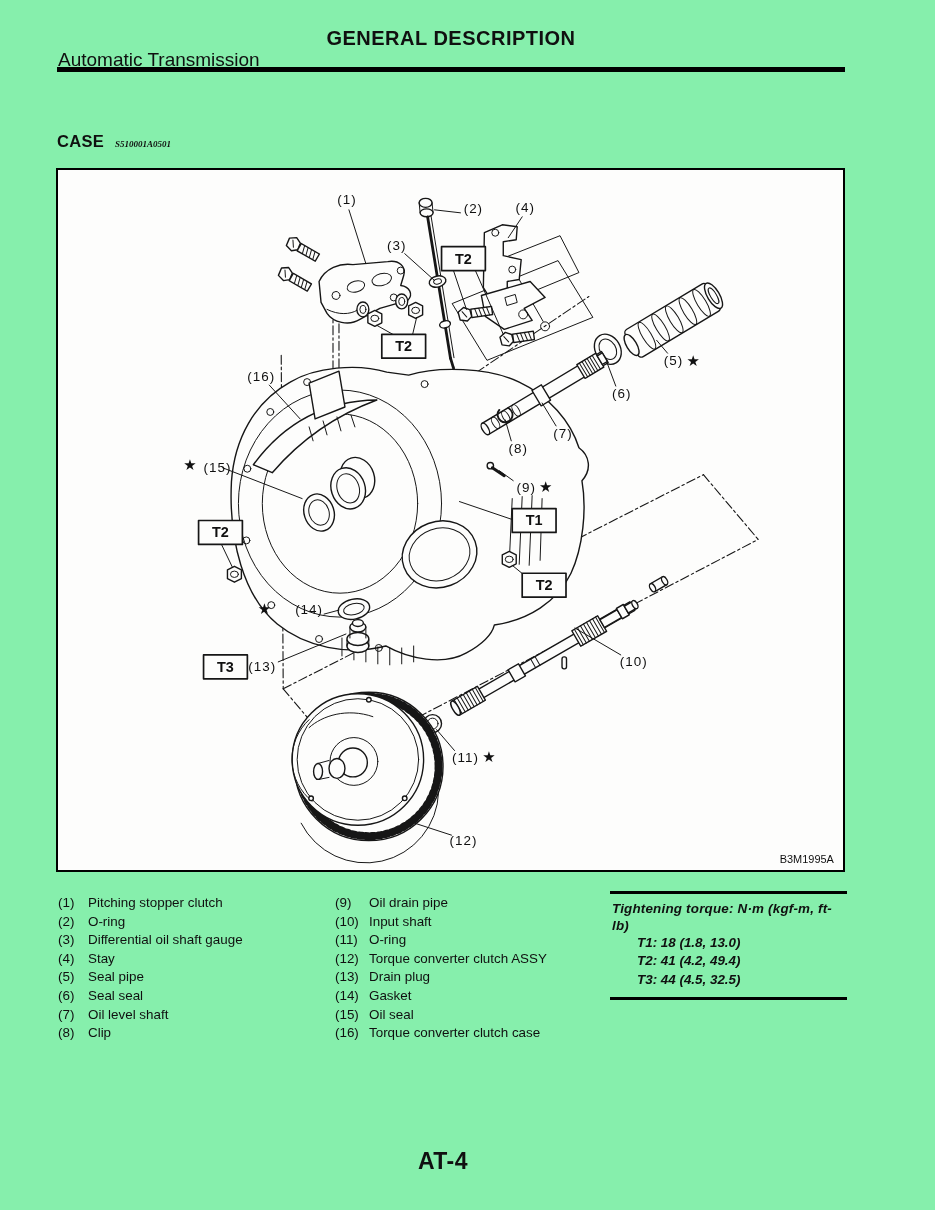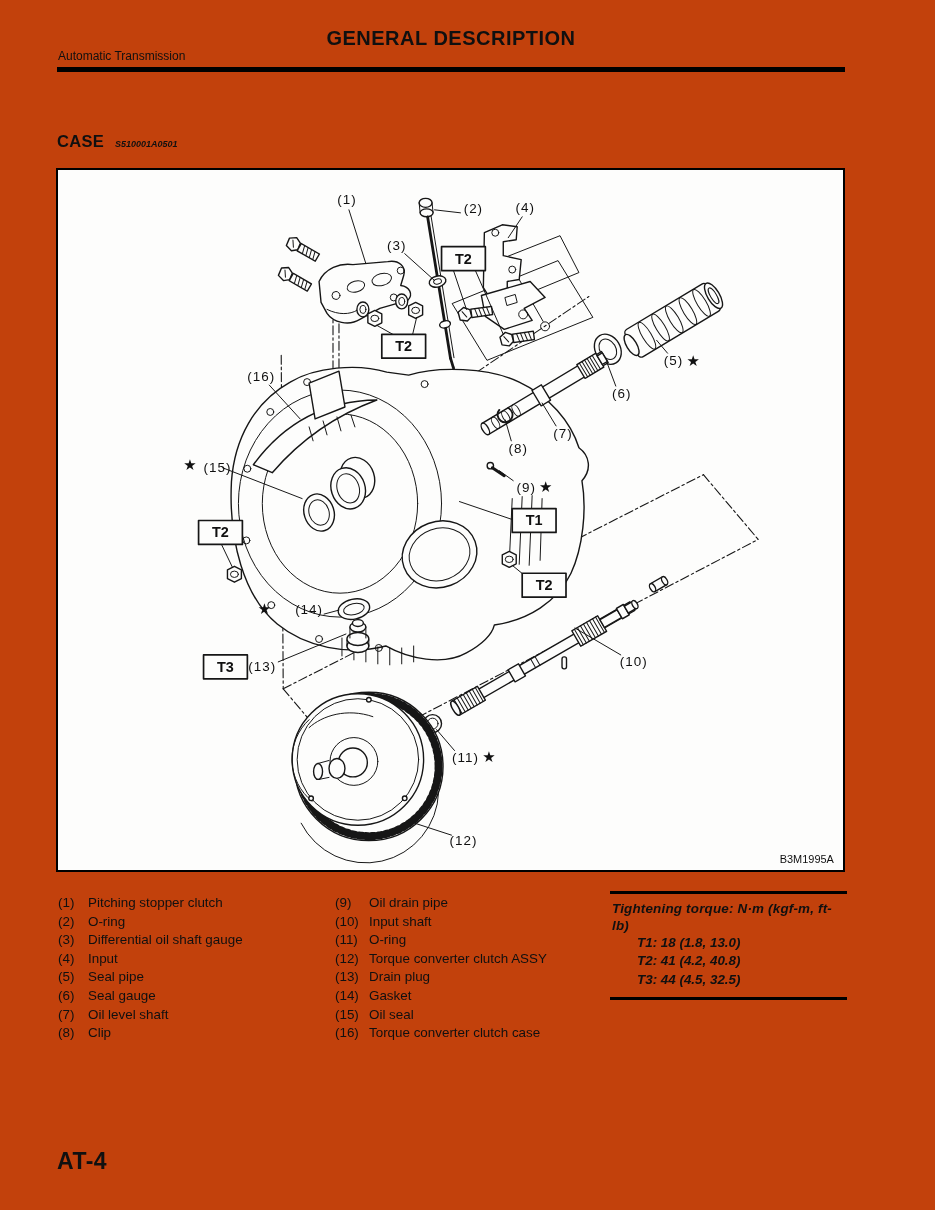--- a/index.html
+++ b/index.html
@@ -1,41 +1,41 @@
 <!DOCTYPE html>
 <html><head>
 <meta charset="utf-8">
 <style>
   html,body{margin:0;padding:0;background:#e8e8e8;}
-  .page{position:relative;width:935px;height:1210px;background:#c2410c;color:#101010;
+  .page{position:relative;width:935px;height:1210px;background:#86efac;color:#101010;
         font-family:"Liberation Sans",sans-serif;overflow:hidden;}
   .hdr-title{position:absolute;top:27px;left:57px;width:788px;text-align:center;
              font-size:20px;font-weight:bold;letter-spacing:.5px;}
-  .hdr-left{position:absolute;top:49px;left:58px;font-size:12px;}
+  .hdr-left{position:absolute;top:49px;left:58px;font-size:19px;}
   .hdr-rule{position:absolute;top:67px;left:57px;width:788px;height:5px;background:#000;}
   .b-head{position:absolute;top:79px;left:57px;margin:0;font-size:21px;font-weight:bold;letter-spacing:.5px;}
   .code{font-size:9px;font-style:italic;font-weight:bold;letter-spacing:0;margin-left:11px;}
   .sub-head{position:absolute;top:110px;left:57px;margin:0;width:440px;
             font-size:16.5px;font-weight:bold;line-height:21px;letter-spacing:.3px;}
-  .sub-head .code{}
+  .sub-head .code{font-family:Liberation Serif, serif;}
   .figure{position:absolute;top:168px;left:56px;width:789px;height:704px;
           border:2px solid #000;box-sizing:border-box;background:#fdfdfc;}
   .plist{position:absolute;top:894px;font-size:13.4px;line-height:18.6px;}
   .plist.c1{left:58px;width:270px;}
   .plist.c2{left:335px;width:270px;}
   .prow{display:flex;}
   .pnum{flex:none;}
   .c1 .pnum{width:30px;}
   .c2 .pnum{width:34px;}
   .tq{position:absolute;left:610px;top:891px;width:237px;box-sizing:border-box;
       border-top:3.5px solid #000;border-bottom:3.5px solid #000;
       padding:6px 2px 8px 2px;font-style:italic;font-weight:bold;font-size:13.4px;}
   .tq-title{line-height:17px;letter-spacing:.2px;}
   .tq-item{margin-left:25px;line-height:18.4px;}
-  .footer{position:absolute;top:1148px;left:57px;width:772px;
+  .footer{position:absolute;top:1148px;left:57px;width:772px;text-align:center;
           font-size:23px;font-weight:bold;letter-spacing:.5px;}
   
   svg .o{fill:none;stroke:#161616;stroke-width:1.4;}
   svg .f{fill:#fdfdfc;stroke:#161616;stroke-width:1.4;}
   svg .t{fill:none;stroke:#161616;stroke-width:1;}
   svg .dd{fill:none;stroke:#161616;stroke-width:1.1;stroke-dasharray:9 3 2.5 3;}
   svg .ld{fill:none;stroke:#161616;stroke-width:1;}
   svg .rod{fill:none;stroke:#161616;stroke-width:2.8;}
   svg .teeth{fill:none;stroke:#161616;stroke-width:8;stroke-dasharray:2.5 4;}
   svg *{stroke-linecap:round;stroke-linejoin:round;}
@@ -356,29 +356,29 @@
     <div class="prow">
         <span class="pnum">(2)</span>
         <span>O-ring</span>
       </div>
     <div class="prow">
         <span class="pnum">(3)</span>
         <span>Differential oil shaft gauge</span>
       </div>
     <div class="prow">
         <span class="pnum">(4)</span>
-        <span>Input</span>
+        <span>Stay</span>
       </div>
     <div class="prow">
         <span class="pnum">(5)</span>
         <span>Seal pipe</span>
       </div>
     <div class="prow">
         <span class="pnum">(6)</span>
-        <span>Seal gauge</span>
+        <span>Seal seal</span>
       </div>
     <div class="prow">
         <span class="pnum">(7)</span>
         <span>Oil level shaft</span>
       </div>
     <div class="prow">
         <span class="pnum">(8)</span>
         <span>Clip</span>
       </div>
   </div>
@@ -414,18 +414,18 @@
       </div>
     <div class="prow">
         <span class="pnum">(16)</span>
         <span>Torque converter clutch case</span>
       </div>
   </div>
 
   <div class="tq">
     <div class="tq-title">Tightening torque: N·m (kgf-m, ft-lb)</div>
     <div class="tq-item">T1: 18 (1.8, 13.0)</div>
-    <div class="tq-item">T2: 41 (4.2, 40.8)</div>
+    <div class="tq-item">T2: 41 (4.2, 49.4)</div>
     <div class="tq-item">T3: 44 (4.5, 32.5)</div>
   </div>
 
   <div class="footer">AT-4</div>
 </div>
 
 </body></html>

